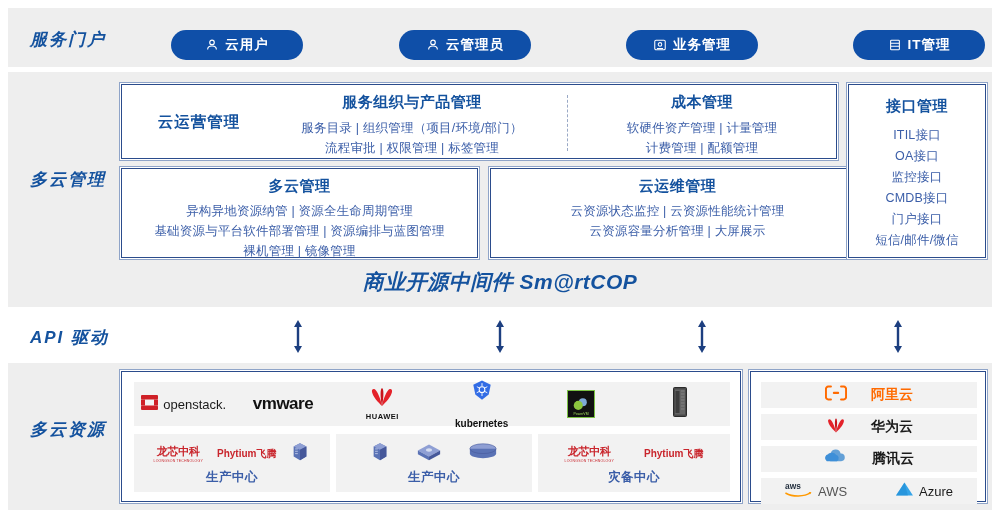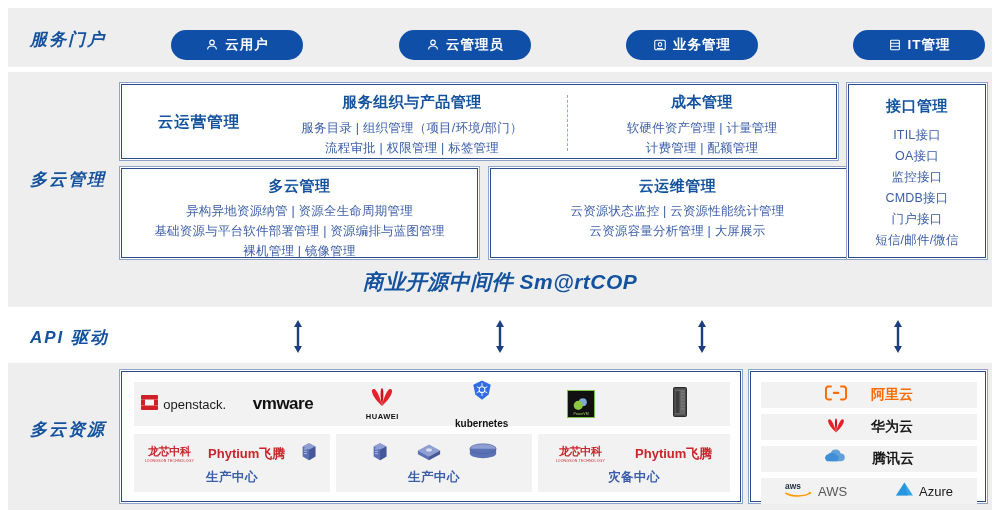--- a/index.html
+++ b/index.html
@@ -140,21 +140,21 @@
   .logo-wrap{display:flex;align-items:center;gap:5px;}
 
   
   .openstack-txt{color:#1a1a1a;font-size:13px;font-weight:500;}
   .vmware-txt{color:#111;font-size:17px;font-weight:bold;letter-spacing:-.5px;}
   .huawei-txt{color:#111;font-size:7.5px;font-weight:bold;letter-spacing:.5px;margin-top:1px;}
   .k8s-txt{color:#111;font-size:10px;font-weight:bold;margin-top:13px;}
   .stackcol{display:flex;flex-direction:column;align-items:center;}
   .loongson-txt{color:#c9252c;font-size:11px;font-weight:bold;letter-spacing:-.3px;}
   .loongson-sub{color:#c9252c;font-size:3.5px;letter-spacing:.2px;}
-  .phytium-txt{color:#c9252c;font-size:13px;font-weight:bold;}
+  .phytium-txt{color:#c9252c;font-size:10px;font-weight:bold;}
   .powervm-box{
     width:26px;height:26px;background:#111;border:1px solid #7ac143;
     display:flex;align-items:center;justify-content:center;position:relative;
   }
   .powervm-lbl{position:absolute;bottom:1px;color:#9fdc5c;font-size:3.5px;}
 </style>
 </head>
 <body>
 
 <div class="page">

